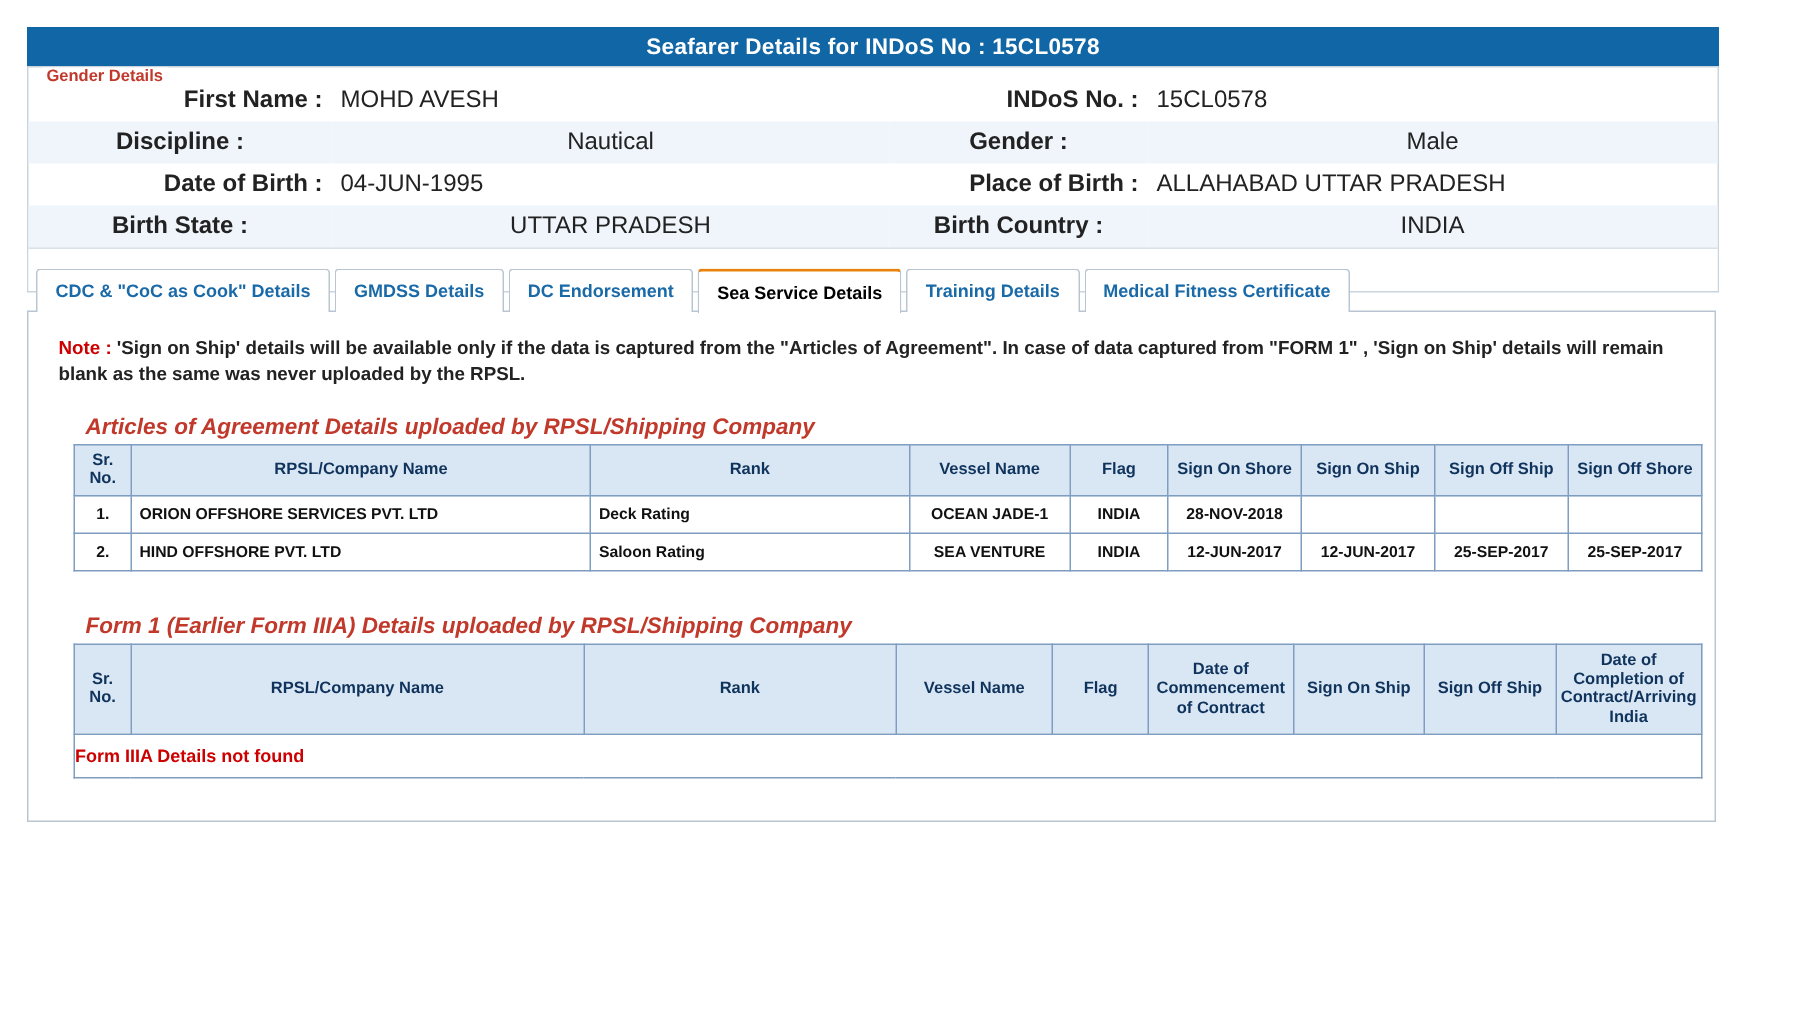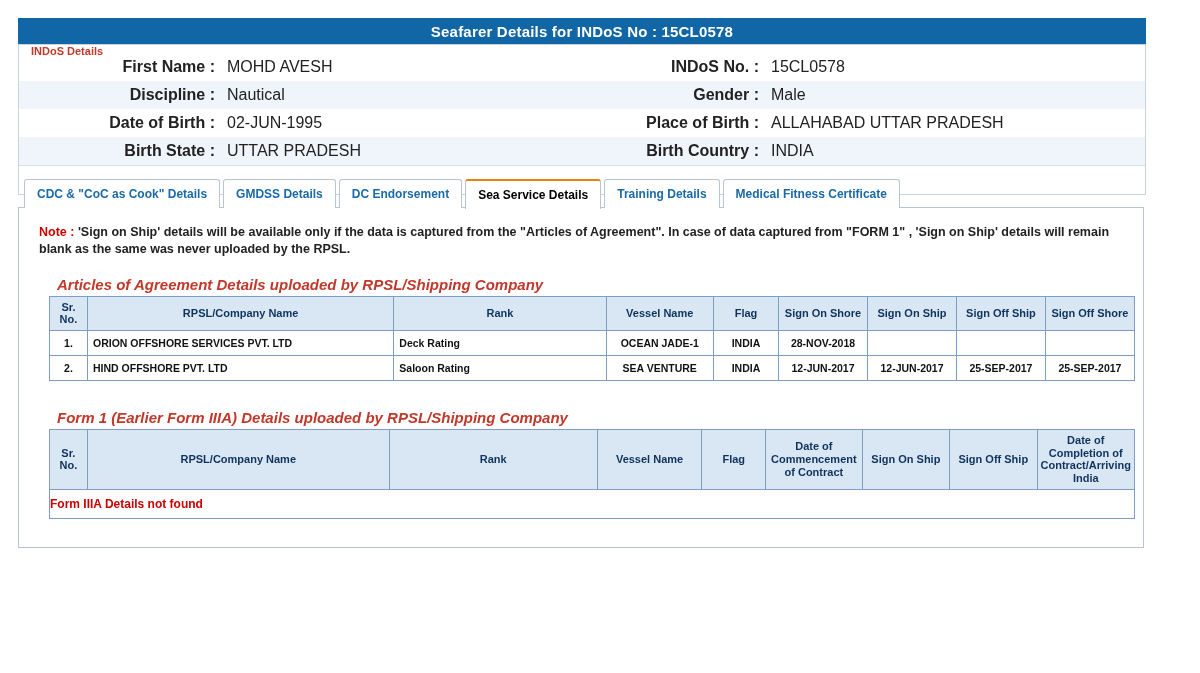--- a/index.html
+++ b/index.html
@@ -58,21 +58,21 @@
     width: 100%;
     border-collapse: collapse;
     margin-top: 8px;
     font-size: 16px;
   }
   .indos-table td {
     padding: 4px 6px;
     height: 20px;
     vertical-align: middle;
   }
-  .indos-table tr.alt td { background: #eff5fb; }
+  .indos-table tr.alt td { background: #eff5fb; text-align: center; }
   .lbl {
     text-align: right;
     color: #222222;
     font-weight: bold;
     white-space: nowrap;
   }
   .val {
     text-align: left;
     color: #222222;
   }
@@ -207,37 +207,37 @@
           <td class="val col-val-2">15CL0578</td>
         </tr>
         <tr class="alt">
           <td class="lbl col-lbl-1">Discipline :</td>
           <td class="val col-val-1">Nautical</td>
           <td class="lbl col-lbl-2">Gender :</td>
           <td class="val col-val-2">Male</td>
         </tr>
         <tr>
           <td class="lbl col-lbl-1">Date of Birth :</td>
-          <td class="val col-val-1">02-JUN-1995</td>
+          <td class="val col-val-1">04-JUN-1995</td>
           <td class="lbl col-lbl-2">Place of Birth :</td>
           <td class="val col-val-2">ALLAHABAD UTTAR PRADESH</td>
         </tr>
         <tr class="alt">
           <td class="lbl col-lbl-1">Birth State :</td>
           <td class="val col-val-1">UTTAR PRADESH</td>
           <td class="lbl col-lbl-2">Birth Country :</td>
           <td class="val col-val-2">INDIA</td>
         </tr>
         <tr>
           <td class="indos-spacer" colspan="4"></td>
         </tr>
       </tbody>
     </table>
   </div>
-  <div class="panel-legend">INDoS Details</div>
+  <div class="panel-legend">Gender Details</div>
 
   <div class="tab-wrap">
     <div class="tab-strip">
       <div class="tab">CDC &amp; "CoC as Cook" Details</div>
       <div class="tab">GMDSS Details</div>
       <div class="tab">DC Endorsement</div>
       <div class="tab active">Sea Service Details</div>
       <div class="tab">Training Details</div>
       <div class="tab">Medical Fitness Certificate</div>
     </div>

